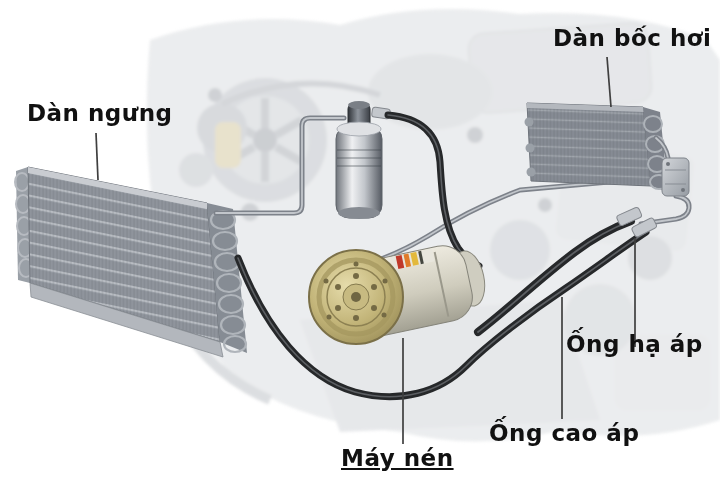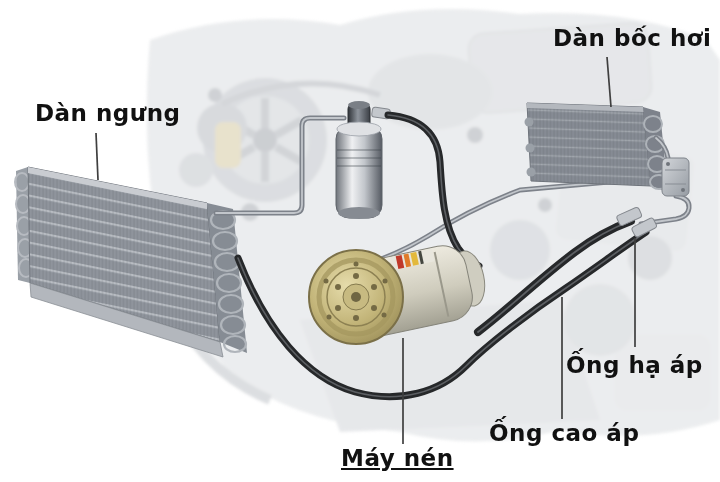--- a/index.html
+++ b/index.html
@@ -1,23 +1,23 @@
 <!DOCTYPE html>
 <html><head>
 <meta charset="utf-8">
 <style>
   html,body{margin:0;padding:0;background:#ffffff;}
   #stage{position:relative;width:720px;height:482px;background:#ffffff;overflow:hidden;
          font-family:"DejaVu Sans","Liberation Sans",sans-serif;}
   #art{position:absolute;left:0;top:0;}
   .lbl{position:absolute;font-weight:700;font-size:23px;letter-spacing:.5px;color:#111111;
        white-space:nowrap;line-height:1.1;}
-  .lbl-condenser{left:27px;top:101px;margin-left:8px;}
+  .lbl-condenser{left:27px;top:101px;}
   .lbl-evaporator{left:553px;top:26px;}
-  .lbl-lowpipe{left:566px;top:353px;}
+  .lbl-lowpipe{left:566px;top:332px;}
   .lbl-highpipe{left:489px;top:421px;}
   .lbl-compressor{left:341px;top:446px;text-decoration:underline;}
 </style>
 </head>
 <body>
 
 <div id="stage">
 
 <svg id="art" width="720" height="482" viewBox="0 0 720 482" xmlns="http://www.w3.org/2000/svg">
   <defs>

